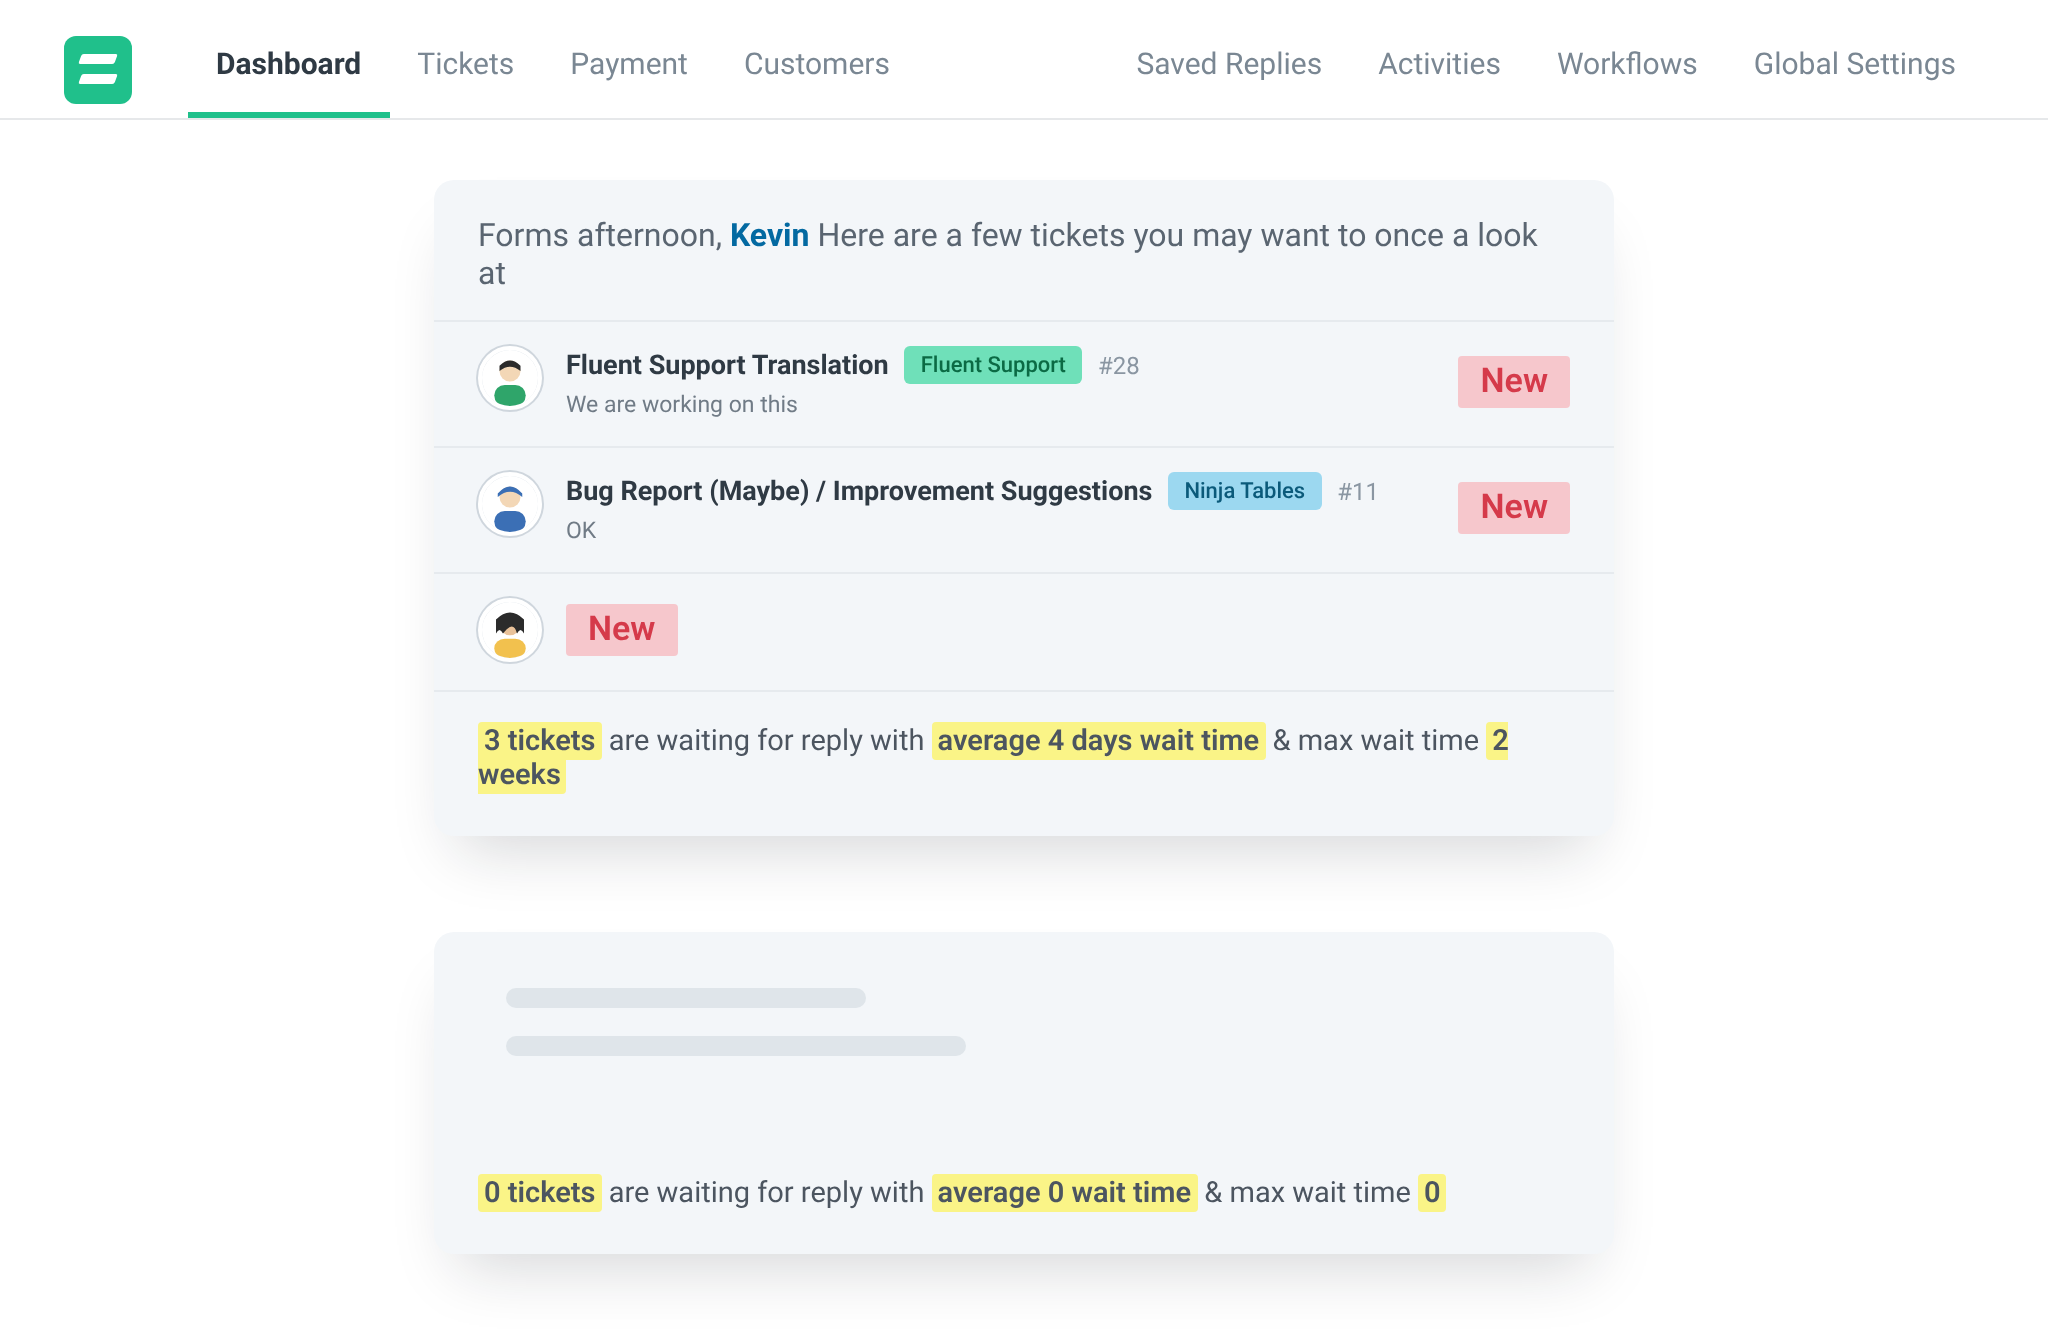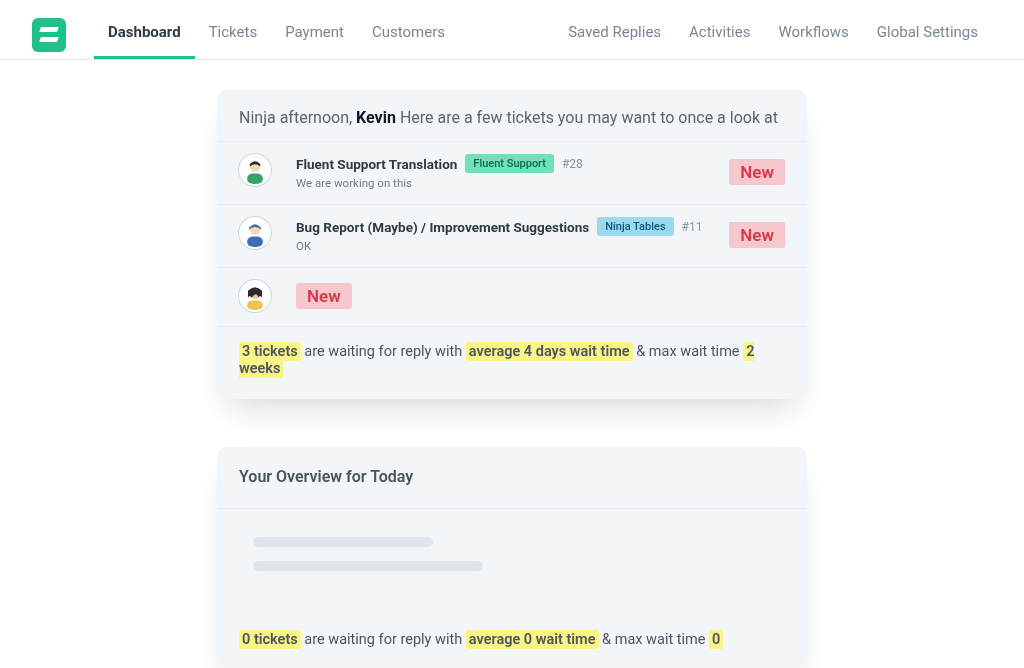--- a/index.html
+++ b/index.html
@@ -78,28 +78,28 @@
     border-radius:10px;
     box-shadow: 0 18px 30px -12px rgba(20,30,40,0.18);
   }
 
   .card-header {
     padding: 18px 22px 14px 22px;
     font-size:16px;
     color:#5a6571;
     border-bottom: 1px solid #e6eaee;
   }
-  .card-header .strong { color:#0f172a; font-weight:700; }
+  .card-header .strong { color:#0369a1; font-weight:700; }
 
   .ticket {
     display:flex;
     align-items:flex-start;
     padding: 12px 22px 14px 22px;
     border-bottom: 1px solid #e6eaee;
-    gap:25px;
+    gap:12px;
   }
   .avatar {
     width:32px;height:32px;border-radius:50%;
     background:#e9edf1;
     border:2px solid #fff;
     box-shadow:0 0 0 1px #cfd6dd;
     flex-shrink:0;
     display:flex;align-items:center;justify-content:center;
     font-size:18px;
     overflow:hidden;
@@ -181,21 +181,21 @@
       <div class="nav-item">Activities</div>
       <div class="nav-item">Workflows</div>
       <div class="nav-item">Global Settings</div>
     </div>
   </div>
 
   <div class="content">
 
     <div class="card">
       <div class="card-header">
-        <span>Ninja afternoon, </span><span class="strong">Kevin</span><span> Here are a few tickets you may want to once a look at</span>
+        <span>Forms afternoon, </span><span class="strong">Kevin</span><span> Here are a few tickets you may want to once a look at</span>
       </div>
 
       <div class="ticket">
         <div class="avatar">
           <svg viewBox="0 0 32 32">
               <circle cx="16" cy="16" r="16" fill="#fff"></circle>
               <circle cx="16" cy="12" r="6" fill="#f3d7b6"></circle>
               <path d="M10 9 Q16 3 22 9 L22 12 Q16 7 10 12 Z" fill="#2b2b2b"></path>
               <rect x="7" y="20" width="18" height="12" rx="6" fill="#2fa56a"></rect>
             </svg>
@@ -242,21 +242,20 @@
         </div>
         <div class="badge-new">New</div>
       </div>
 
       <div class="summary">
         <span class="hl strong">3 tickets</span><span> are waiting for reply with </span><span class="hl strong">average 4 days wait time</span><span> &amp; max wait time </span><span class="hl strong">2 weeks</span>
       </div>
     </div>
 
     <div class="card">
-      <div class="overview-header">Your Overview for Today</div>
       <div class="skeleton-area">
         <div class="skel s1"></div>
         <div class="skel s2"></div>
       </div>
       <div class="summary">
         <span class="hl strong">0 tickets</span><span> are waiting for reply with </span><span class="hl strong">average  0  wait time</span><span> &amp; max wait time  </span><span class="hl strong">0</span>
       </div>
     </div>
 
   </div>

